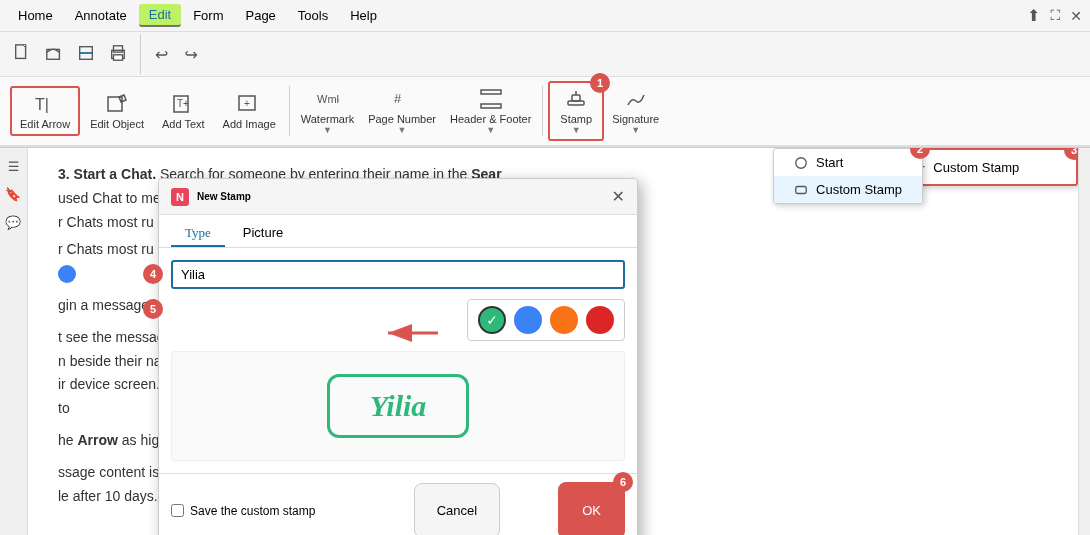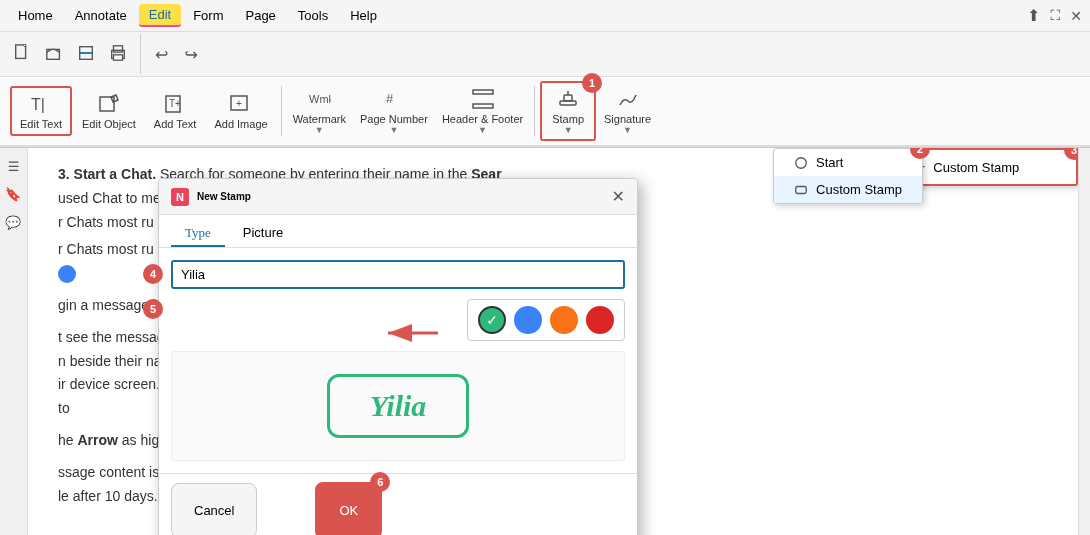--- a/index.html
+++ b/index.html
@@ -4,21 +4,21 @@
   <style>
     * { box-sizing: border-box; margin: 0; padding: 0; }
     body { font-family: Arial, sans-serif; font-size: 13px; background: #f0f0f0; width: 1090px; height: 535px; overflow: hidden; }
 
     
     .toolbar-container { background: #f5f5f5; border-bottom: 1px solid #ccc; }
 
     
     .menu-bar { display: flex; align-items: center; padding: 4px 8px; background: #f5f5f5; border-bottom: 1px solid #ddd; gap: 2px; }
     .menu-item { padding: 3px 10px; font-size: 13px; cursor: pointer; border-radius: 3px; }
-    .menu-item.active { background: #fde047; color: #1a6fa0; border-bottom: 2px solid #ec4899; }
+    .menu-item.active { background: #bef264; color: #1a6fa0; border-bottom: 2px solid #737373; }
 
     
     .icon-bar { display: flex; align-items: center; padding: 2px 8px; background: #f5f5f5; border-bottom: 1px solid #ddd; gap: 4px; }
     .icon-separator { width: 1px; height: 40px; background: #ccc; margin: 0 4px; }
 
     
     .ribbon { display: flex; align-items: center; padding: 4px 10px; background: #fafafa; border-bottom: 2px solid #ddd; gap: 2px; }
     .ribbon-btn { display: flex; flex-direction: column; align-items: center; padding: 4px 8px; font-size: 11px; cursor: pointer; border-radius: 3px; color: #333; min-width: 50px; }
     .ribbon-btn svg { width: 24px; height: 24px; margin-bottom: 2px; }
     .ribbon-separator { width: 1px; height: 50px; background: #ccc; margin: 0 3px; }
@@ -123,21 +123,21 @@
     <div class="icon-separator"></div>
     <span style="cursor:pointer;padding:3px 6px;font-size:16px;color:#555;">↩</span>
     <span style="cursor:pointer;padding:3px 6px;font-size:16px;color:#555;">↪</span>
   </div>
 
   <div class="ribbon">
     <div class="ribbon-btn" style="position:relative; border: 2px solid #d9534f;">
       <svg viewBox="0 0 24 24" width="24" height="24">
           <text x="2" y="18" font-size="16" fill="#555" font-family="Arial">T|</text>
         </svg>
-      <span>Edit Text</span>
+      <span>Edit Arrow</span>
     </div>
     <div class="ribbon-btn">
       <svg viewBox="0 0 24 24" width="24" height="24">
           <rect x="3" y="5" width="14" height="14" fill="none" stroke="#555" stroke-width="1.5"></rect>
           <path d="M14,5 L19,3 L21,8 L16,10 Z" fill="none" stroke="#555" stroke-width="1.5"></path>
         </svg>
       <span>Edit Object</span>
     </div>
     <div class="ribbon-btn">
       <svg viewBox="0 0 24 24" width="24" height="24">
@@ -292,20 +292,24 @@
           </div>
         </div>
 
         <div class="stamp-preview" style="height:110px;display:flex;align-items:center;justify-content:center;background:#fafafa;border:1px solid #eee;border-radius:3px;margin-bottom:0;">
           <div class="stamp-box" style="border:3px solid #2eb87a;border-radius:12px;padding:12px 40px;">
             <span class="stamp-text" style="font-style:italic;font-size:30px;font-weight:bold;color:#2eb87a;font-family:Georgia,serif;">Yilia</span>
           </div>
         </div>
       </div>
       <div class="dialog-footer">
+        <label class="save-checkbox" style="display:flex;align-items:center;gap:6px;font-size:12px;cursor:pointer;">
+          <input type="checkbox" style="">
+          <span>Save the custom stamp</span>
+        </label>
         <button class="dialog-btn">Cancel</button>
 
         <div style="position:relative;">
           <button class="dialog-btn ok" style="border:2px solid #d9534f;background:#d9534f;color:white;">OK</button>
           <div class="step-badge" style="top:-10px;right:-8px;">6</div>
         </div>
       </div>
     </div>
 
   </div>

